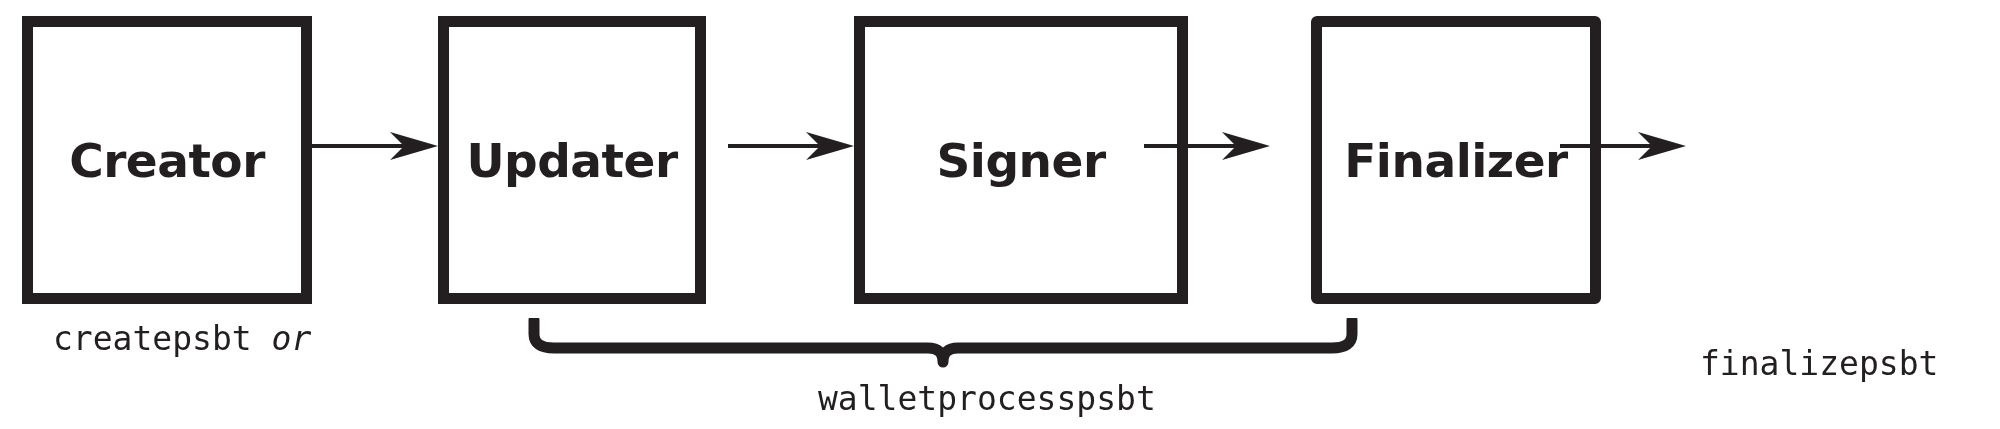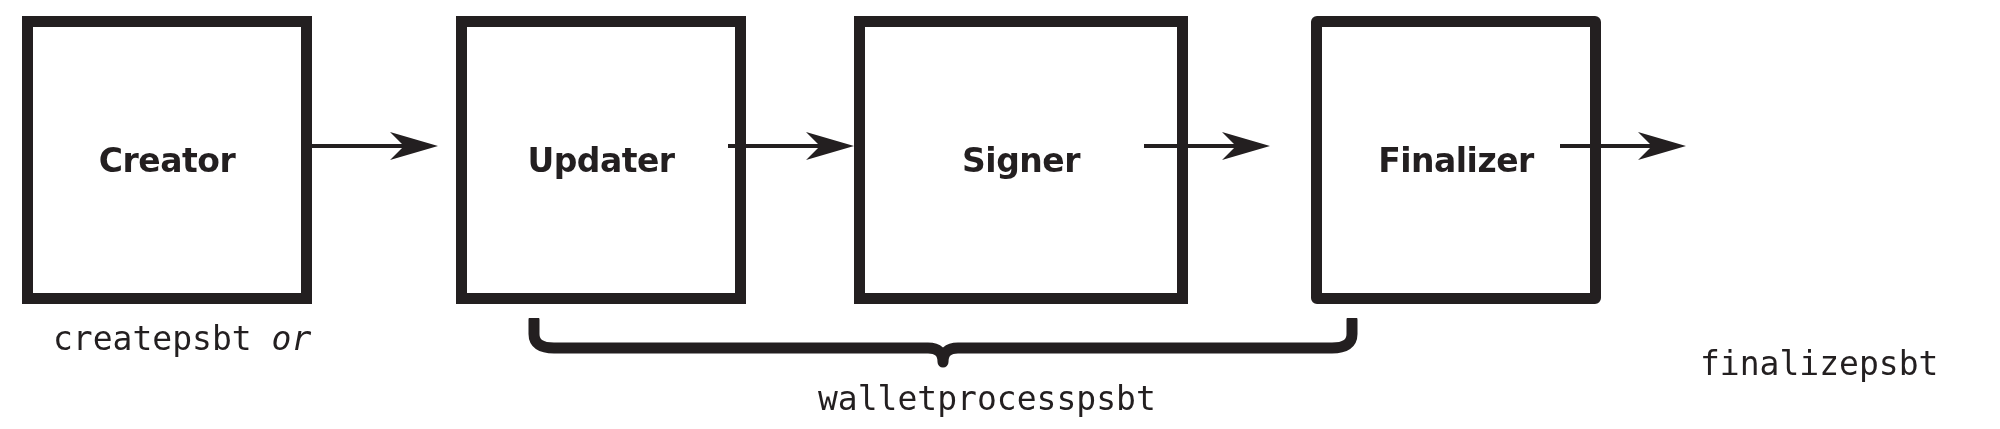--- a/index.html
+++ b/index.html
@@ -30,29 +30,29 @@
     box-sizing: border-box;
     border: 11px solid #231f20;
     background: #ffffff;
     display: flex;
     align-items: center;
     justify-content: center;
   }
   .stage-label {
     font-family: "DejaVu Sans", "Liberation Sans", sans-serif;
     font-weight: bold;
-    font-size: 33px;
+    font-size: 47px;
     letter-spacing: -0.5px;
     color: #231f20;
     white-space: nowrap;
     line-height: 1;
   }
 
   .box-creator   { left: 22px;   width: 290px; }
-  .box-updater   { left: 456px;  width: 290px; }
+  .box-updater   { left: 438px;  width: 268px; }
   .box-signer    { left: 854px;  width: 334px; }
   .box-finalizer { left: 1311px; width: 290px; border-radius: 6px; }
   .box-extractor { left: 1686px; width: 292px; }
 
   
   .arrow {
     position: absolute;
     top: 146px;
     width: 126px;
     height: 34px;

